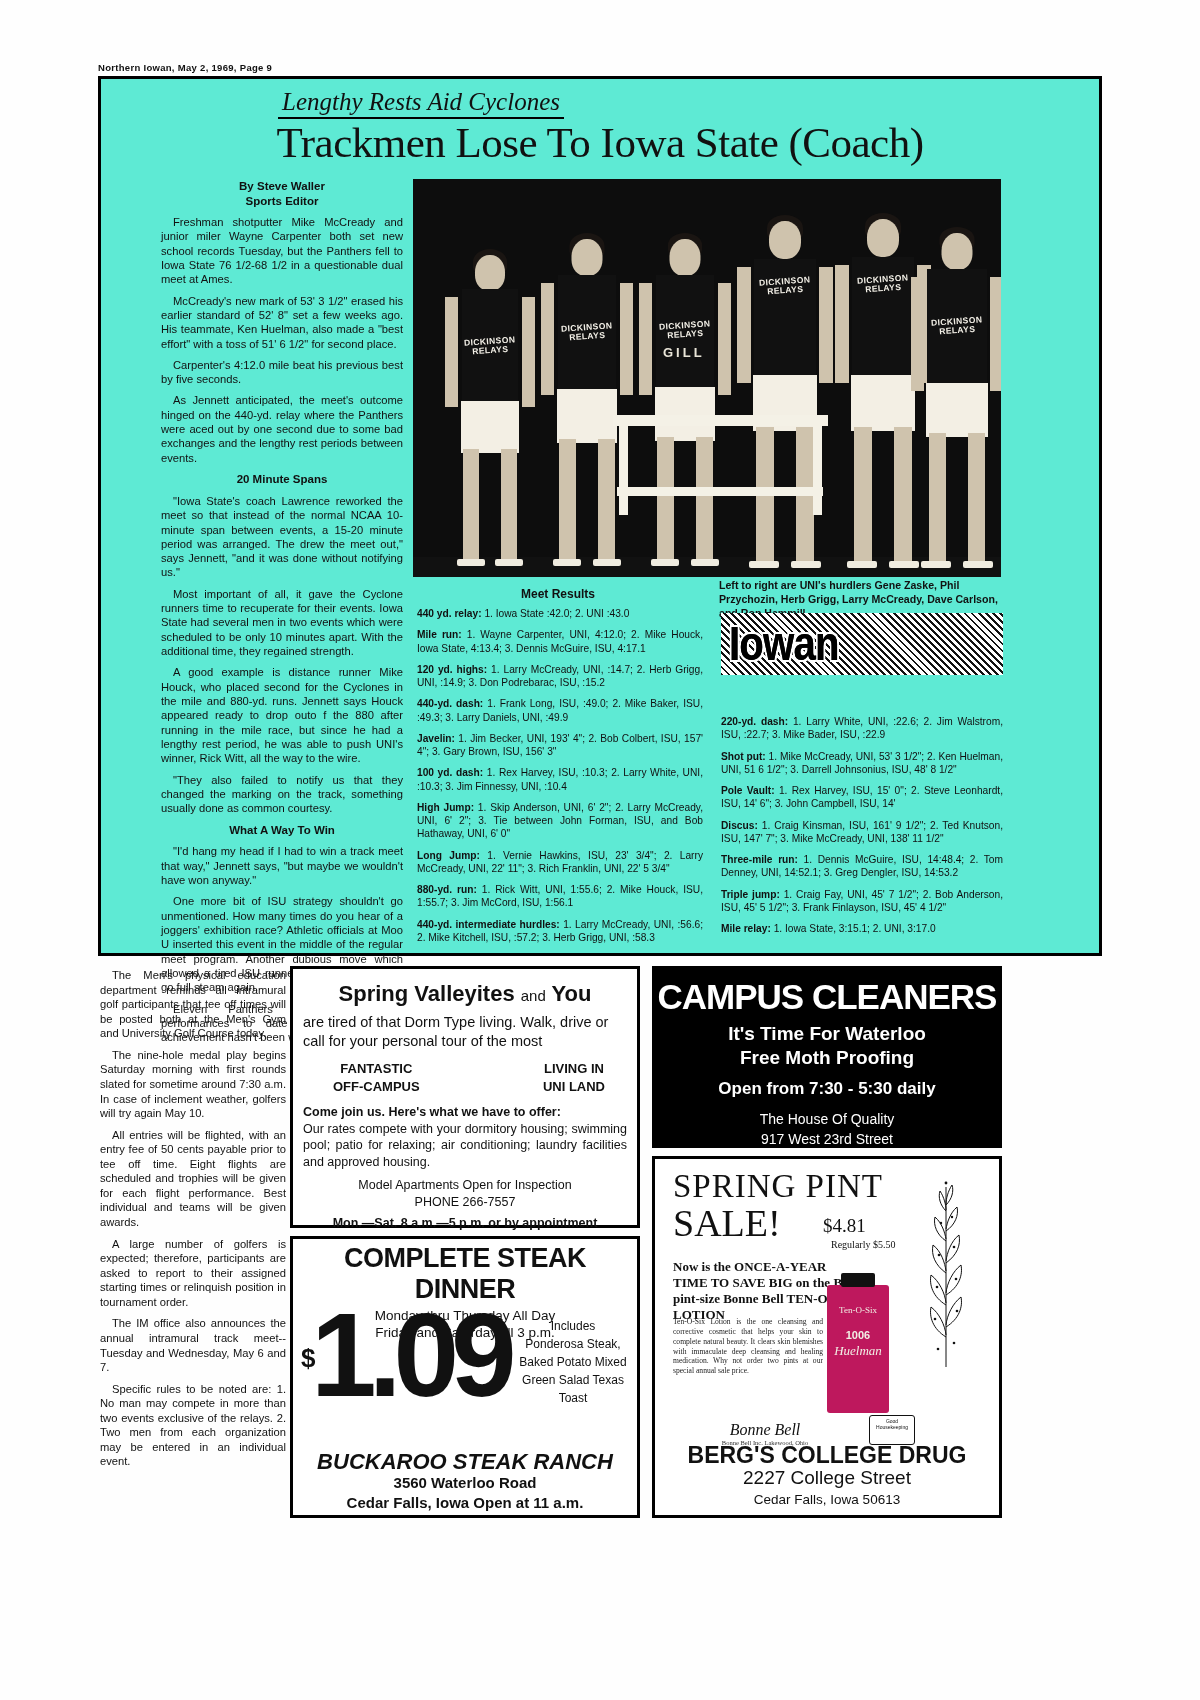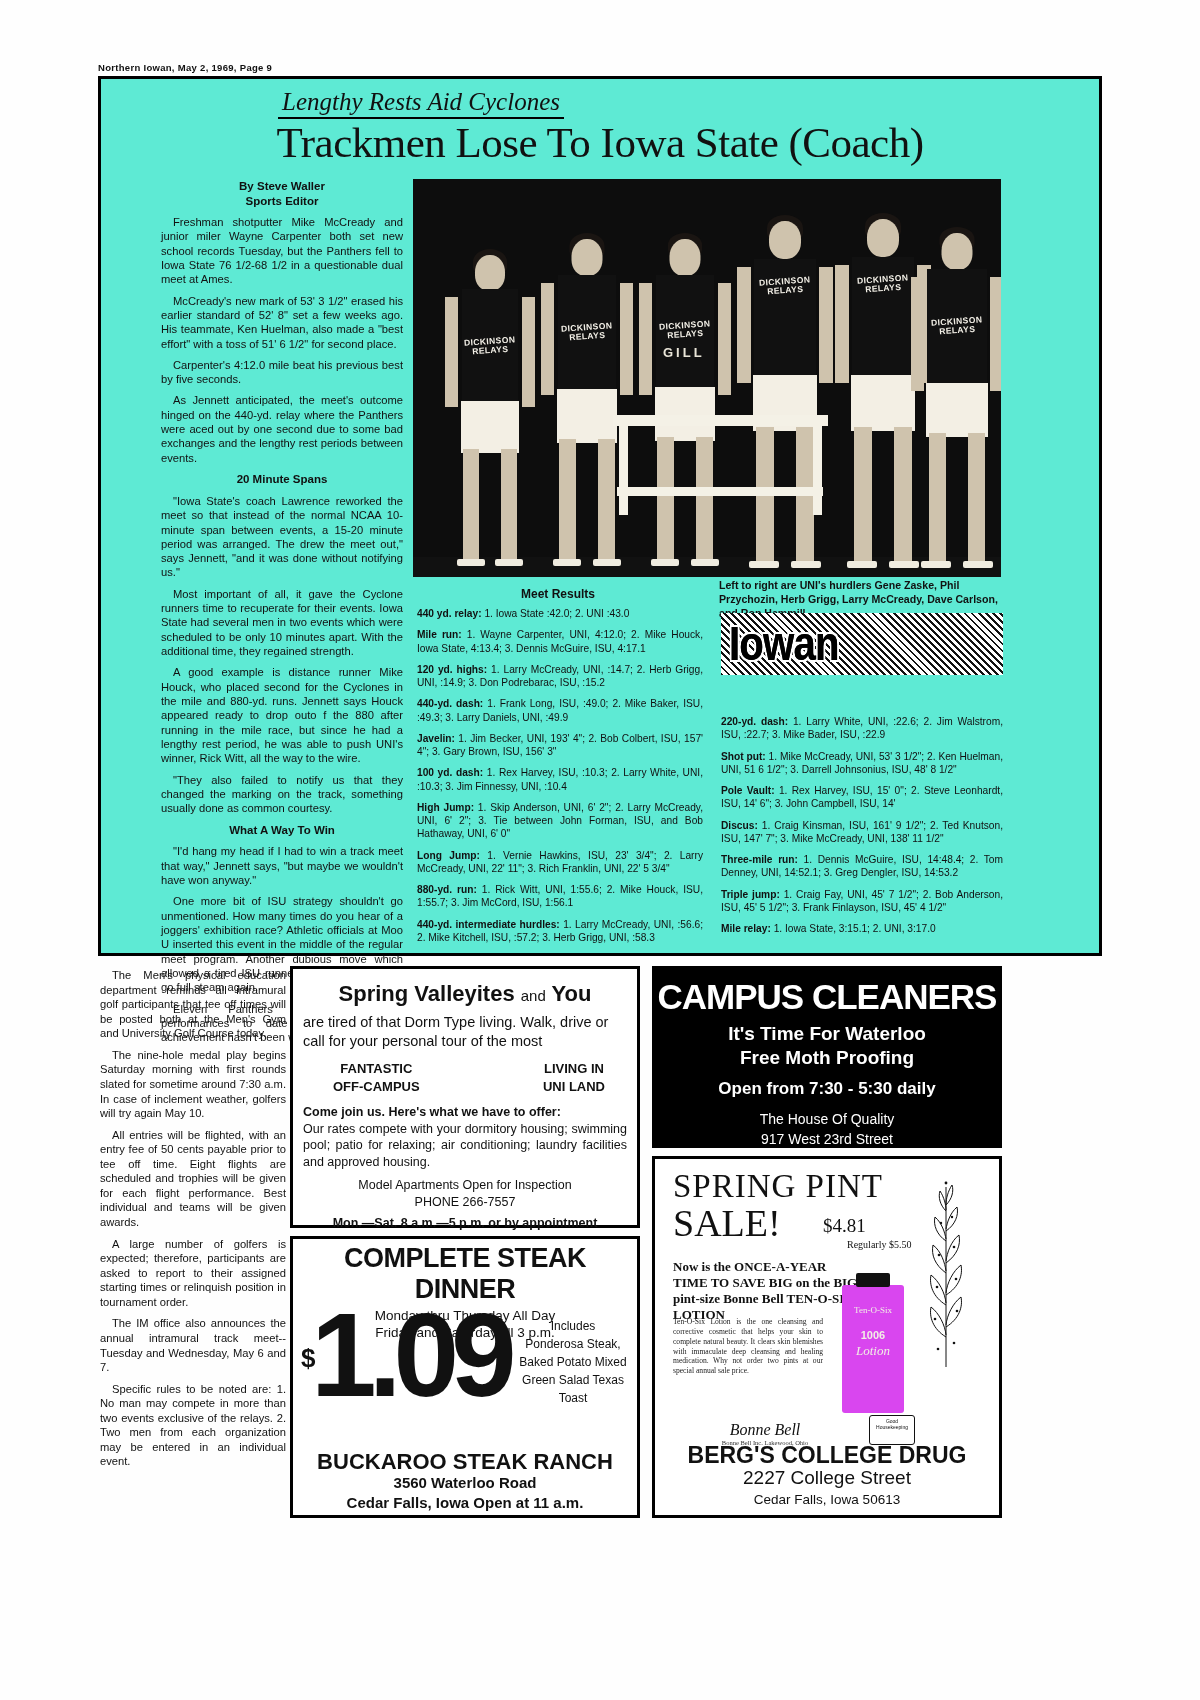--- a/index.html
+++ b/index.html
@@ -146,21 +146,21 @@
   }
   .steak-sub{text-align:center;font-size:13.5px;line-height:1.25;margin-top:3px;}
   .steak-price{
     position:absolute;left:18px;top:68px;font-size:118px;font-weight:bold;letter-spacing:-8px;
     line-height:.82;font-family:"Liberation Sans",sans-serif;
   }
   .steak-dollar{position:absolute;left:8px;top:104px;font-size:26px;font-weight:bold;}
   .steak-includes{
     position:absolute;right:10px;top:78px;width:108px;text-align:center;font-size:12px;line-height:1.5;
   }
-  .steak-ranch{position:absolute;left:0;bottom:40px;width:100%;text-align:center;font-size:22px;font-weight:bold;}
+  .steak-ranch{position:absolute;left:0;bottom:40px;width:100%;text-align:center;font-size:22px;font-weight:bold;font-style:italic;}
   .steak-addr{position:absolute;left:0;bottom:24px;width:100%;text-align:center;font-size:15px;font-weight:bold;}
   .steak-city{position:absolute;left:0;bottom:4px;width:100%;text-align:center;font-size:15px;font-weight:bold;}
 
   
   .ad-cc{
     position:absolute;left:652px;top:966px;width:350px;height:182px;
     border:3px solid #000;box-sizing:border-box;background:#000;color:#fff;
   }
   .cc-title{text-align:center;font-size:35px;font-weight:bold;letter-spacing:-1px;margin-top:8px;}
   .cc-l1{text-align:center;font-size:19px;font-weight:bold;margin-top:6px;}
@@ -176,31 +176,31 @@
   }
   .berg-sp{
     position:absolute;left:18px;top:12px;font-family:"Liberation Serif",serif;
     font-size:33px;letter-spacing:1px;line-height:.95;
   }
   .berg-sale{
     position:absolute;left:18px;top:46px;font-family:"Liberation Serif",serif;
     font-size:38px;line-height:.95;
   }
   .berg-price{position:absolute;left:168px;top:56px;font-family:"Liberation Serif",serif;font-size:19px;}
-  .berg-reg{position:absolute;left:176px;top:80px;font-size:10px;font-family:"Liberation Serif",serif;margin-left:16px;}
+  .berg-reg{position:absolute;left:176px;top:80px;font-size:10px;font-family:"Liberation Serif",serif;}
   .berg-copy{
     position:absolute;left:18px;top:100px;width:190px;
     font-family:"Liberation Serif",serif;font-size:13px;line-height:1.22;font-weight:bold;
   }
   .berg-small{
     position:absolute;left:18px;top:158px;width:150px;
     font-family:"Liberation Serif",serif;font-size:7.6px;line-height:1.3;text-align:justify;color:#222;
   }
   .bottle{
-    position:absolute;left:187px;top:126px;width:62px;height:128px;background:#d946ef;border-radius:3px;
+    position:absolute;left:172px;top:126px;width:62px;height:128px;background:#be185d;border-radius:3px;
   }
   .bottle .cap{position:absolute;left:14px;top:-12px;width:34px;height:14px;background:#111;border-radius:2px;}
   .bottle .lab{position:absolute;left:4px;top:20px;width:54px;text-align:center;color:#f2efe5;
     font-family:"Liberation Serif",serif;font-size:9px;line-height:1.25;}
   .bottle .num{position:absolute;left:4px;top:44px;width:54px;text-align:center;color:#f2efe5;font-size:11px;font-weight:bold;}
   .bottle .lot{position:absolute;left:4px;top:58px;width:54px;text-align:center;color:#f2efe5;
     font-family:"Liberation Serif",serif;font-style:italic;font-size:13px;}
   .berg-sig{
     position:absolute;left:40px;top:262px;width:140px;text-align:center;
     font-family:"Liberation Serif",serif;font-style:italic;font-size:16px;
@@ -451,21 +451,21 @@
     <div class="berg-sale">SALE!</div>
     <div class="berg-price">$4.81</div>
     <div class="berg-reg">Regularly $5.50</div>
     <div class="berg-copy">Now is the ONCE-A-YEAR TIME TO SAVE BIG on the BIG pint-size Bonne Bell TEN-O-SIX LOTION</div>
     <div class="berg-small">Ten-O-Six Lotion is the one cleansing and corrective cosmetic that helps your skin to complete natural beauty. It clears skin blemishes with immaculate deep cleansing and healing medication. Why not order two pints at our special annual sale price.</div>
 
     <div class="bottle">
       <div class="cap"></div>
       <div class="lab">Ten-O-Six</div>
       <div class="num">1006</div>
-      <div class="lot">Lotion</div>
+      <div class="lot">Huelman</div>
     </div>
 
     <svg class="sprig" viewBox="0 0 82 190">
       <g stroke="#111" stroke-width="1" fill="none">
         <path d="M41 190 L41 10"></path>
         <path d="M41 160 C28 152 24 140 26 130 C34 136 40 148 41 158"></path>
         <path d="M41 150 C54 142 58 130 56 120 C48 126 42 138 41 148"></path>
         <path d="M41 128 C28 120 24 108 26 98 C34 104 40 116 41 126"></path>
         <path d="M41 118 C54 110 58 98 56 88 C48 94 42 106 41 116"></path>
         <path d="M41 96 C30 88 26 78 28 68 C36 74 40 86 41 94"></path>

